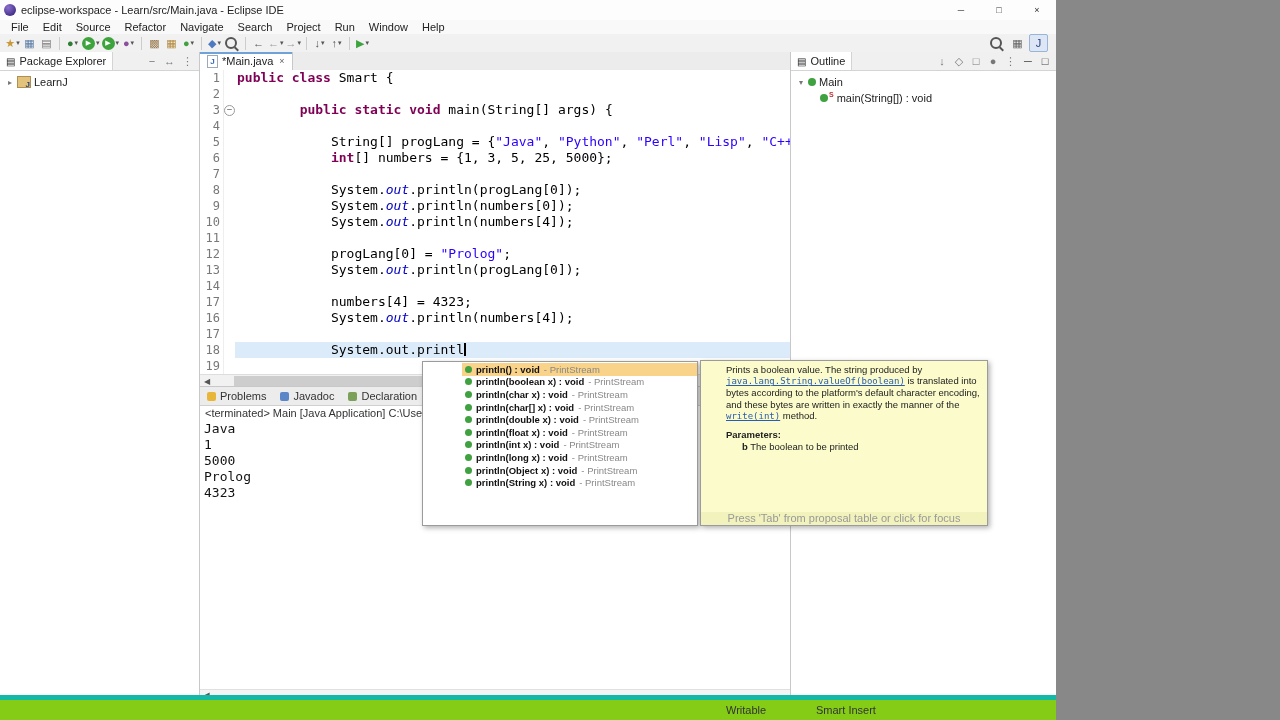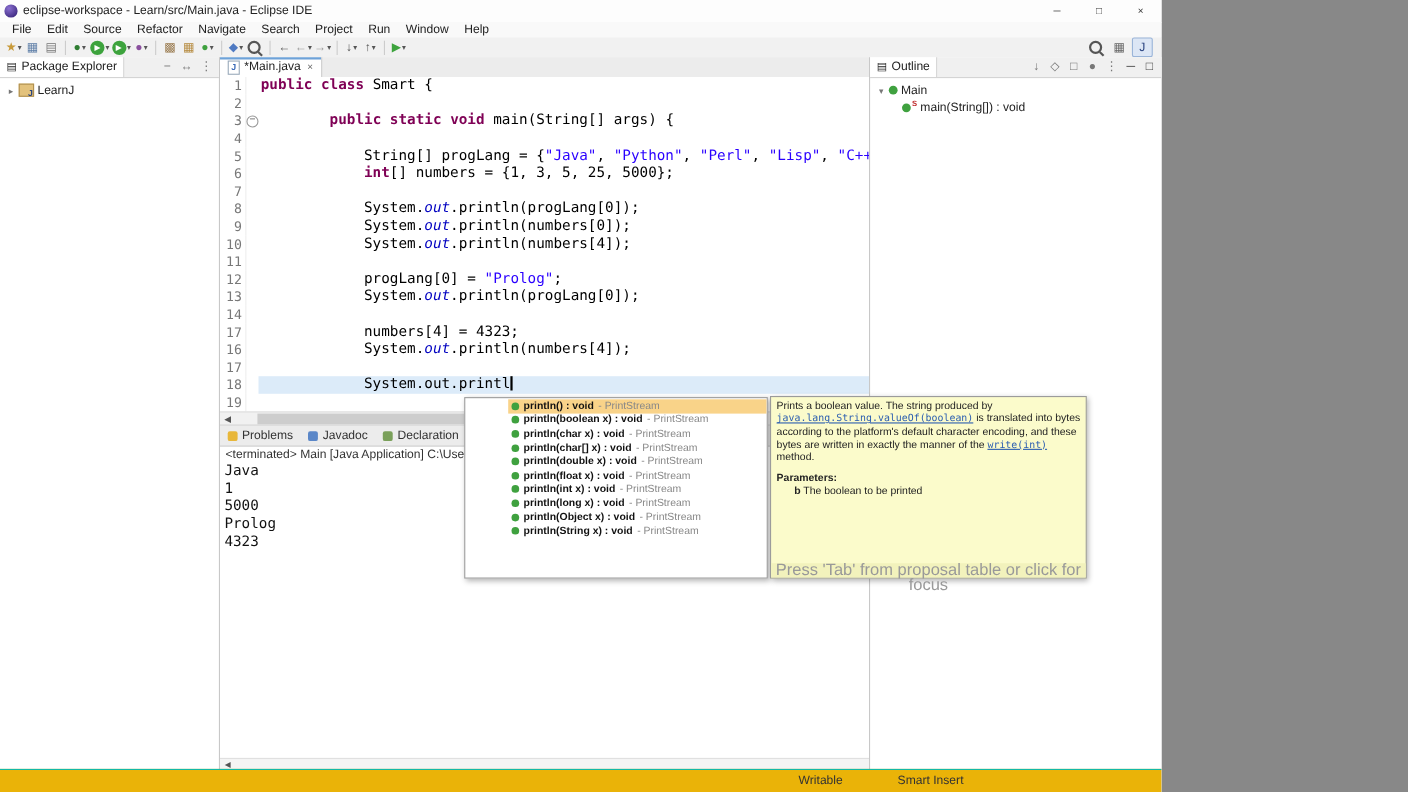--- a/index.html
+++ b/index.html
@@ -80,41 +80,41 @@
   .ctab.active{background:#fff;border-right:1px solid #c8c8c8;border-left:1px solid #c8c8c8;box-shadow:inset 0 2px 0 #6ea2d8;}
   .ticon{width:9px;height:9px;flex:none;border-radius:2px;}
   .cicons{margin-left:auto;display:flex;align-items:center;gap:2px;padding-right:6px;}
   .ctitle{height:15px;line-height:15px;padding-left:5px;font-size:11px;color:#333;white-space:nowrap;overflow:hidden;}
   .cout{font-family:"DejaVu Sans Mono","Liberation Mono",monospace;font-size:13px;color:#111;padding-left:4px;}
   .cout-line{height:16px;line-height:16px;}
   .cbottom{position:absolute;bottom:0;left:0;right:0;height:10px;background:#f4f4f4;border-top:1px solid #e0e0e0;display:flex;align-items:center;}
   .cbottom .harrow{font-size:7px;}
 
   
-  .statusbar{position:absolute;bottom:0;left:0;right:0;height:20px;background:#eab308;border-top:1px solid #14b8a6;}
+  .statusbar{position:absolute;bottom:0;left:0;right:0;height:20px;background:#84cc16;border-top:5px solid #14b8a6;}
   .sb-item{position:absolute;top:0;height:20px;line-height:20px;font-size:11px;color:#333;}
 
   
   .cpopup{position:absolute;left:422px;top:361px;width:274px;height:163px;background:#fff;border:1px solid #9b9b9b;box-shadow:2px 2px 5px rgba(0,0,0,.3);display:flex;flex-direction:column;font-size:10px;z-index:20;}
   .citems{flex:1;overflow:hidden;padding-top:1px;}
   .citem{display:flex;align-items:center;height:12.6px;padding:0 3px;gap:4px;color:#111;white-space:nowrap;margin-left:39px;}
   .citem.sel{background:#f9d389;}
   .cicon{width:7px;height:7px;border-radius:50%;background:#3fa13f;flex:none;}
   .clabel{font-weight:bold;font-size:9.5px;}
   .cfrom{color:#888;font-size:9.5px;}
   .cfooter{height:15px;border-top:1px solid #c8c8c8;background:#f4f4f4;color:#444;font-size:9.5px;display:flex;align-items:center;justify-content:flex-end;padding:0 5px;}
 
   
   .jpopup{position:absolute;left:700px;top:360px;width:286px;height:164px;background:#fbfbcb;border:1px solid #9b9b9b;box-shadow:2px 2px 5px rgba(0,0,0,.3);font-size:9.5px;color:#222;display:flex;flex-direction:column;z-index:20;}
-  .jbody{flex:1;padding:3px 5px;line-height:1.2;}
+  .jbody{flex:1;padding:3px 5px;line-height:1.2;margin-left:20px;}
   .jlink{color:#2a5db0;text-decoration:underline;font-family:"DejaVu Sans Mono","Liberation Mono",monospace;font-size:9px;}
   .jparams{font-weight:bold;margin-top:7px;}
   .jparam{padding-left:16px;margin-top:1px;}
   .jpname{font-weight:bold;}
-  .jfooter{height:13px;color:#999;font-size:15px;text-align:center;line-height:13px;background:#f2f2bc;}
+  .jfooter{height:13px;color:#999;font-size:11px;text-align:center;line-height:13px;background:#f2f2bc;}
 </style>
 </head>
 <body>
 
 <div class="window">
 
   <div class="titlebar">
     <span class="ecl-icon"></span>
     <span class="wtitle">eclipse-workspace - Learn/src/Main.java - Eclipse IDE</span>
     <div class="wcontrols" style="margin-left:auto;display:flex;">

